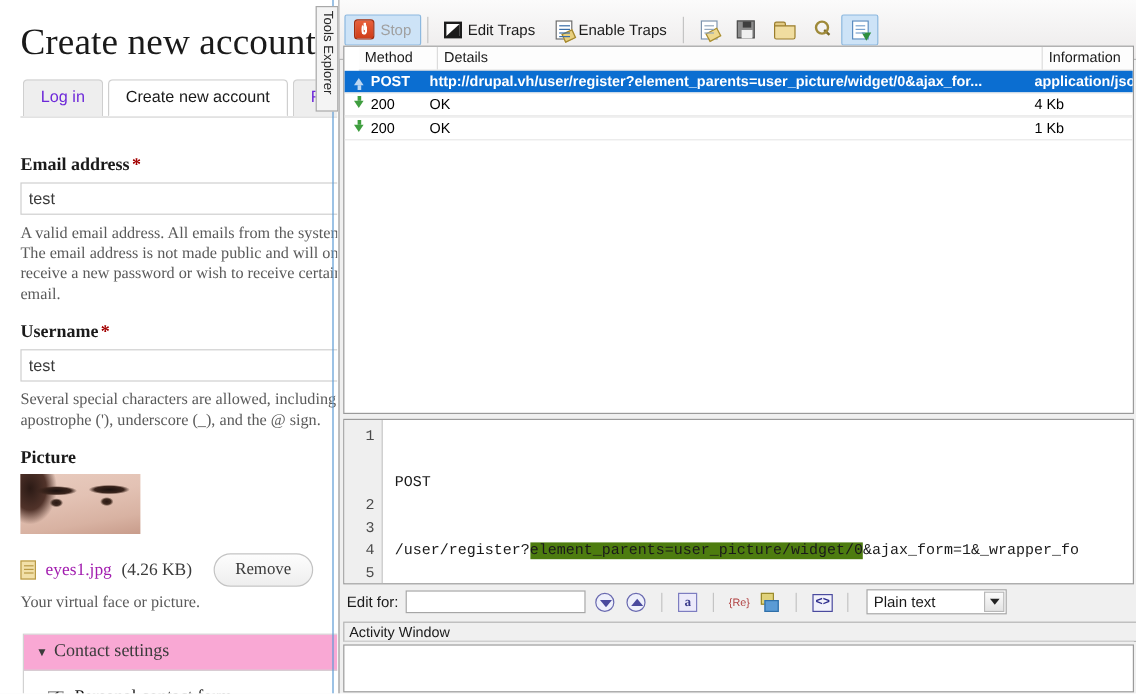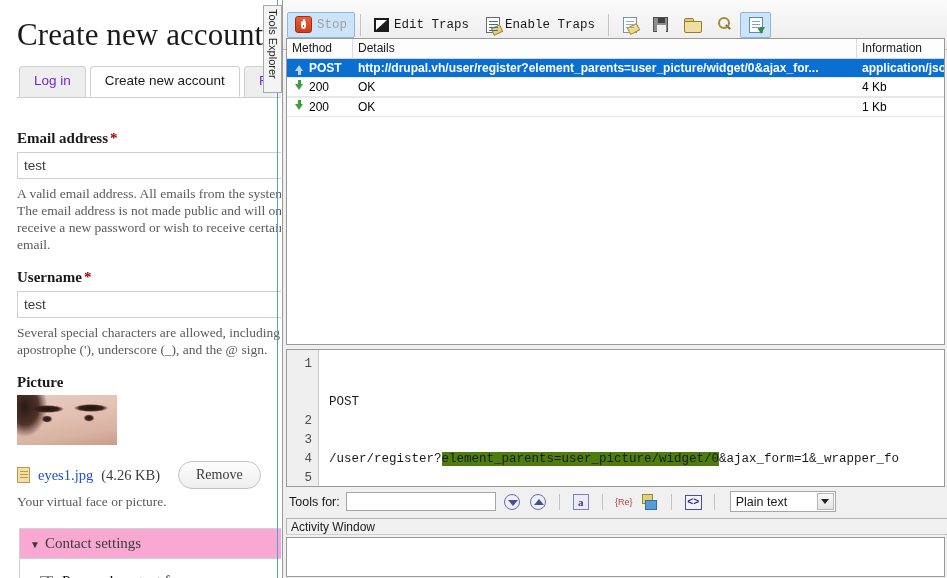--- a/index.html
+++ b/index.html
@@ -107,21 +107,21 @@
     background: #f2e0a8;
     border: 1px solid #b99a46;
     position: relative;
   }
   .file-icon:after {
     content: ""; position: absolute; left: 2px; top: 3px;
     width: 8px; height: 1px; background: #b99a46;
     box-shadow: 0 3px 0 #b99a46, 0 6px 0 #b99a46;
   }
   .file-link {
-    color: #1d4ed8; text-decoration: none;
+    color: #a21caf; text-decoration: none;
     font-family: "Liberation Serif", serif; font-size: 14.5px; text-align: right;
   }
   .file-size { font-family: "Liberation Serif", serif; font-size: 14.5px; color: #3b3b3b; }
   .remove-btn {
     margin-left: 10px;
     border: 1px solid #c3c3c3;
     border-radius: 14px;
     background: linear-gradient(#fdfdfd, #eeeeee);
     font-family: "Liberation Serif", serif;
     font-size: 14px; color: #3b3b3b;
@@ -188,21 +188,20 @@
     font-family: "Liberation Sans", sans-serif;
   }
   
   #toolbar {
     position: relative;
     height: 50px;
     background: linear-gradient(#fbfbfb, #eceaea);
     border-bottom: 1px solid #b6b6b6;
     display: flex; align-items: center;
     padding: 0 4px;
-    font-family: Liberation Mono, monospace;
   }
   .tb-btn {
     display: flex; align-items: center; gap: 5px;
     height: 26px; padding: 0 7px;
     font-size: 12.5px; color: #1a1a1a;
     border: 1px solid transparent; border-radius: 2px;
     cursor: pointer; white-space: nowrap;
   }
   .tb-btn.selected {
     background: #cde3f7;
@@ -298,20 +297,21 @@
     border: 1px solid #9a9a9a;
     overflow: hidden;
     font-size: 12px;
   }
   #req-head {
     display: flex; height: 20px;
     background: #fdfdfd;
     border-bottom: 1px solid #d8d8d8;
     color: #1a1a1a;
     font-size: 12px;
+    margin-left: 12px;
   }
   #req-head .hc {
     padding: 2px 5px; border-right: 1px solid #dcdcdc;
     overflow: hidden; white-space: nowrap;
   }
   .col-method { width: 66px; flex: none; }
   .col-details { width: 504px; flex: none; }
   .col-info { width: 120px; flex: none; }
   .req-row { display: flex; height: 18px; align-items: center; white-space: nowrap; }
   .req-row.selected { background: #0b6ed1; color: #ffffff; }
@@ -414,21 +414,21 @@
     background: #e0d27a; border: 1px solid #9a8a2c;
   }
   .ic-angle {
     width: 17px; height: 15px; position: absolute; left: 2px; top: 3px;
     border: 1px solid #4a4a9e; background: #f2f2fb;
     font-family: "Liberation Mono", monospace; font-size: 10px; font-weight: bold;
     color: #2a2a8c; text-align: center; line-height: 13px;
   }
   #format-select {
     margin-left: 4px;
-    width: 106px; height: 21px;
+    width: 117px; height: 21px;
     border: 1px solid #a6a6a6; background: #fff;
     font-family: "Liberation Sans", sans-serif; font-size: 12.5px;
     display: flex; align-items: center; padding-left: 5px; position: relative;
     cursor: pointer;
   }
   #format-select .arw {
     position: absolute; right: 1px; top: 1px; width: 17px; height: 17px;
     background: linear-gradient(#fbfbfb, #e3e3e3); border: 1px solid #b7b7b7;
     display: flex; align-items: center; justify-content: center;
   }
@@ -614,21 +614,21 @@
         
         
         
         
         
         
       </div>
     </div>
 
     <div id="lookfor-bar">
-      <span id="lookfor-label">Tools for:</span>
+      <span id="lookfor-label">Edit for:</span>
       <input id="lookfor-input" type="text" value="" style="">
       <span class="sb-ic">
         <span class="circ-arrow"></span>
       </span>
       <span class="sb-ic">
         <span class="circ-arrow up"></span>
       </span>
       <span class="tb-sep" style="height:16px"></span>
       <span class="sb-ic">
         <span class="ic-az">a</span>

